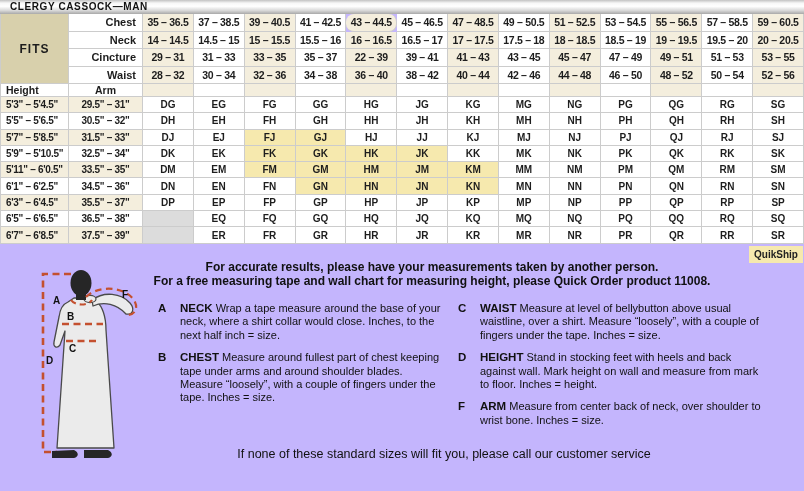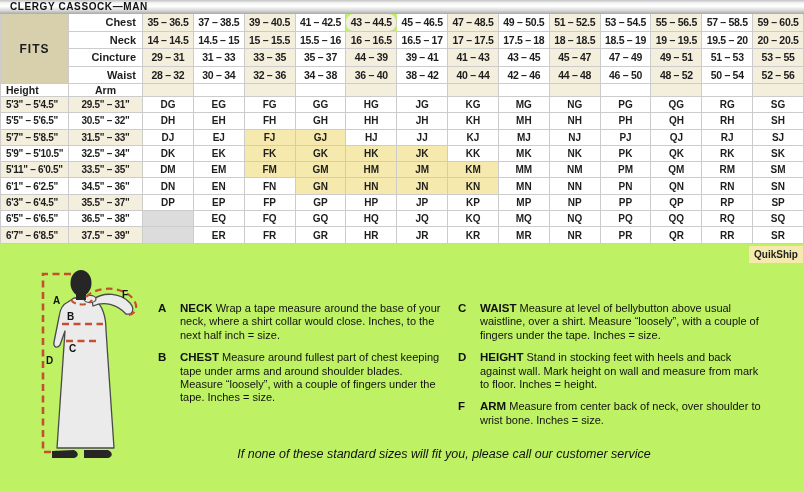--- a/index.html
+++ b/index.html
@@ -1,16 +1,16 @@
 <!DOCTYPE html>
 <html><head>
 <meta charset="utf-8">
 <style>
   html,body{margin:0;padding:0;background:#fff;}
-  .sheet{position:relative;width:804px;height:491px;background:#bef264;
+  .sheet{position:relative;width:804px;height:491px;background:#c4b5fd;
          font-family:"Liberation Sans",sans-serif;color:#222;overflow:hidden;}
 
   
   .title-bar{position:absolute;left:0;top:0;width:804px;height:14px;
     background:linear-gradient(180deg,#c2c2c2 0%,#f7f7f7 22%,#ffffff 45%,#d8d8d8 75%,#a8a8a8 100%);
     font-size:10px;font-weight:700;letter-spacing:.6px;line-height:14px;
     padding-left:10px;box-sizing:border-box;color:#111;}
 
   
   .size-grid{position:absolute;left:0;top:14px;width:804px;height:230px;
@@ -47,21 +47,21 @@
   .instr-col{position:absolute;top:302px;font-size:11px;line-height:13.4px;color:#111;}
   .instr-col.left{left:158px;width:288px;}
   .instr-col.right{left:458px;width:306px;}
   .instr{display:flex;margin-bottom:9px;}
   .instr .key{flex:0 0 22px;font-weight:700;font-size:11.5px;}
   .instr p{margin:0;flex:1;}
   .instr b{font-size:11.5px;}
 
   
   .footer{position:absolute;left:100px;right:16px;top:447px;text-align:center;
-    font-style:italic;font-size:12.5px;line-height:15px;color:#111;}
+    font-size:12.5px;line-height:15px;color:#111;}
   .footer .phone{font-weight:700;}
 
   
   .figure{position:absolute;left:26px;top:268px;}
   .figure text{font-family:"Liberation Sans",sans-serif;font-size:10px;font-weight:700;fill:#111;}
 </style>
 </head>
 <body>
 <div class="sheet">
 
@@ -95,21 +95,21 @@
       <div class="cell mval cream" style="grid-area: 2 / 11;">18 – 18.5</div>
       <div class="cell mval" style="grid-area: 2 / 12;">18.5 – 19</div>
       <div class="cell mval cream" style="grid-area: 2 / 13;">19 – 19.5</div>
       <div class="cell mval" style="grid-area: 2 / 14;">19.5 – 20</div>
       <div class="cell mval cream" style="grid-area: 2 / 15;">20 – 20.5</div>
       <div class="cell mlabel" style="grid-area: 3 / 2;">Cincture</div>
       <div class="cell mval cream" style="grid-area: 3 / 3;">29 – 31</div>
       <div class="cell mval" style="grid-area: 3 / 4;">31 – 33</div>
       <div class="cell mval cream" style="grid-area: 3 / 5;">33 – 35</div>
       <div class="cell mval" style="grid-area: 3 / 6;">35 – 37</div>
-      <div class="cell mval cream" style="grid-area: 3 / 7;">44 – 39</div>
+      <div class="cell mval cream" style="grid-area: 3 / 7;">22 – 39</div>
       <div class="cell mval" style="grid-area: 3 / 8;">39 – 41</div>
       <div class="cell mval cream" style="grid-area: 3 / 9;">41 – 43</div>
       <div class="cell mval" style="grid-area: 3 / 10;">43 – 45</div>
       <div class="cell mval cream" style="grid-area: 3 / 11;">45 – 47</div>
       <div class="cell mval" style="grid-area: 3 / 12;">47 – 49</div>
       <div class="cell mval cream" style="grid-area: 3 / 13;">49 – 51</div>
       <div class="cell mval" style="grid-area: 3 / 14;">51 – 53</div>
       <div class="cell mval cream" style="grid-area: 3 / 15;">53 – 55</div>
       <div class="cell mlabel" style="grid-area: 4 / 2;">Waist</div>
       <div class="cell mval cream" style="grid-area: 4 / 3;">28 – 32</div>
@@ -272,20 +272,24 @@
       <div class="cell code" style="grid-area: 14 / 10;">MR</div>
       <div class="cell code" style="grid-area: 14 / 11;">NR</div>
       <div class="cell code" style="grid-area: 14 / 12;">PR</div>
       <div class="cell code" style="grid-area: 14 / 13;">QR</div>
       <div class="cell code" style="grid-area: 14 / 14;">RR</div>
       <div class="cell code" style="grid-area: 14 / 15;">SR</div>
     </div>
 
   <div class="quikship">QuikShip</div>
 
+  <div class="notes">
+    <div>For accurate results, please have your measurements taken by another person.</div>
+    <div>For a free measuring tape and wall chart for measuring height, please Quick Order product 11008.</div>
+  </div>
 
   <svg class="figure" width="135" height="200" viewBox="0 0 135 200">
 
     <path d="M45,6 L17,6 L17,184 L31,184" fill="none" stroke="#c4502f" stroke-width="2.6" stroke-dasharray="7 4.5"></path>
 
     <path d="M42,34 C37,36 34,41 33,49 L28,74 C27,79 31,81 34,77 L39,63 L37,92 L31,180 L88,180 L82,92 L80,62 C80,48 76,38 71,34 L58,30 L48,30 Z" fill="#ebebeb" stroke="#4a4a4a" stroke-width="1.3" stroke-linejoin="round"></path>
 
     <path d="M66,32 C78,23 95,25 104,35 C109,41 107,47 100,46 C91,36 78,33 67,38 Z" fill="#ebebeb" stroke="#4a4a4a" stroke-width="1.3" stroke-linejoin="round"></path>
     <ellipse cx="64" cy="31" rx="6" ry="3.6" fill="#ebebeb" stroke="#4a4a4a" stroke-width="1.2"></ellipse>
 

